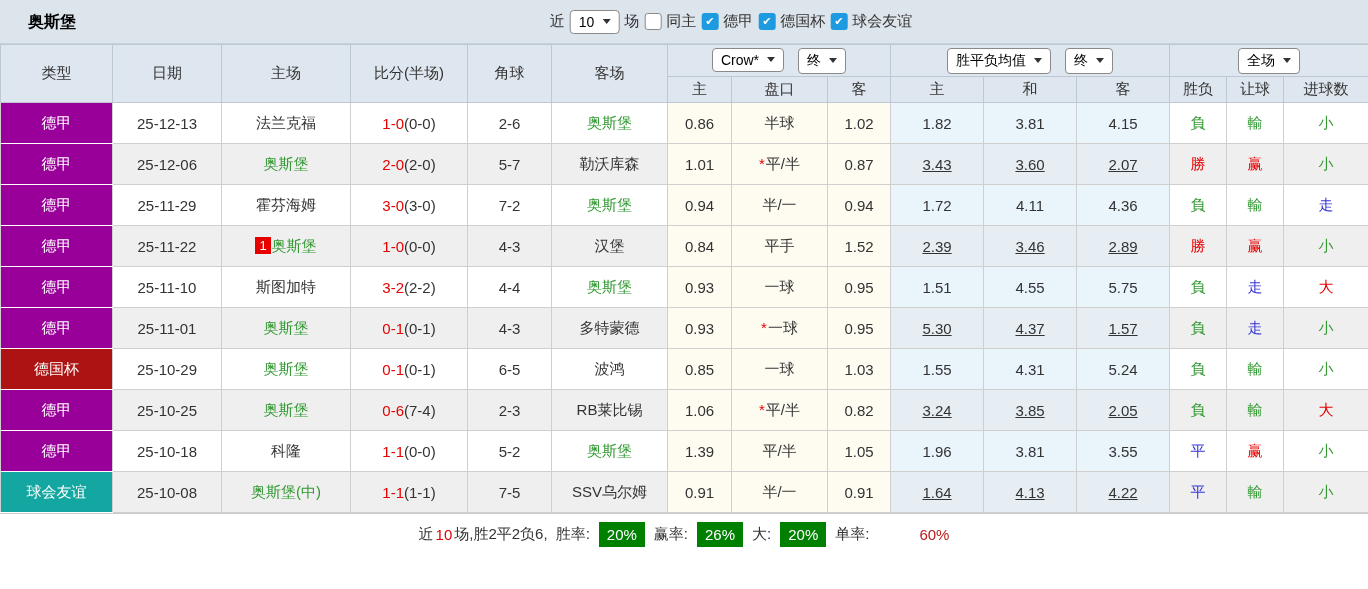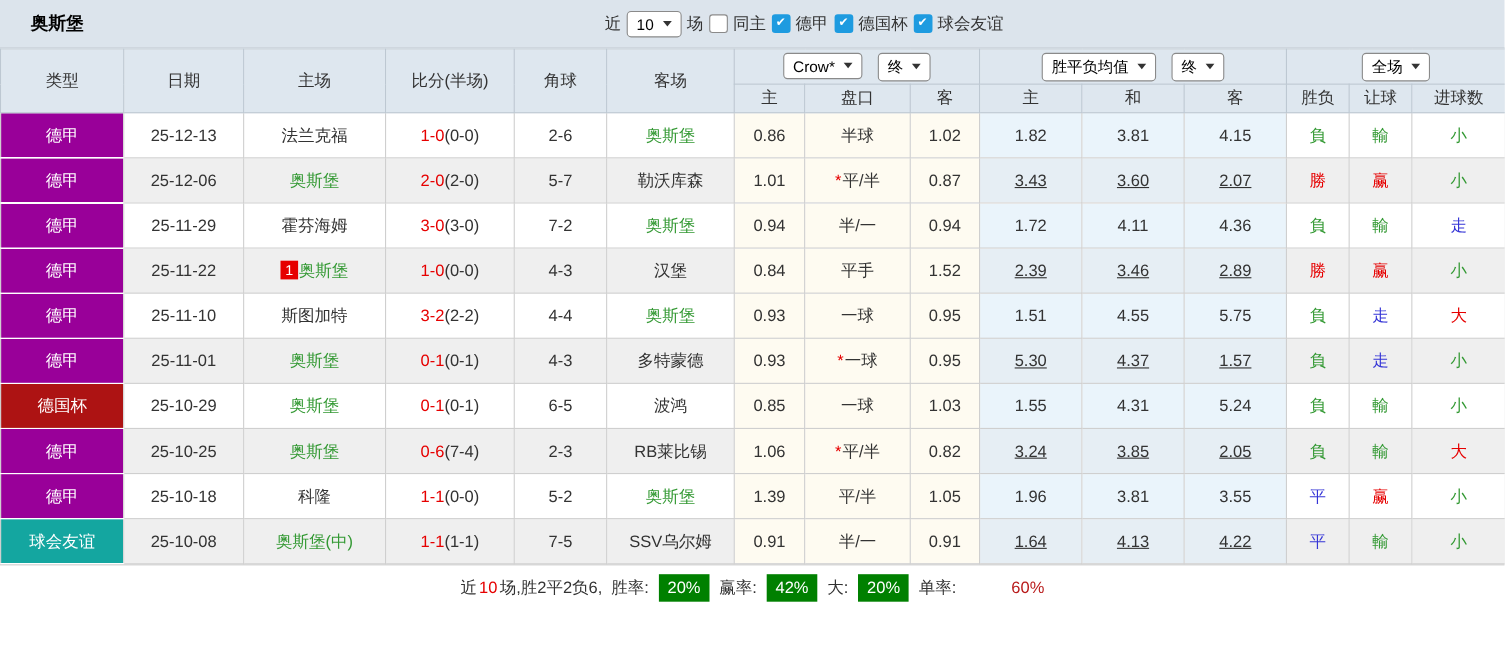--- a/index.html
+++ b/index.html
@@ -408,20 +408,20 @@
       </tbody>
   </table>
 
   <div class="footer">
     <span>近</span>
       <span class="red">10</span>
       <span>场,胜2平2负6,</span>
     <span class="flabel">胜率:</span>
       <span class="pct">20%</span>
     <span>赢率:</span>
-      <span class="pct">42%</span>
+      <span class="pct">26%</span>
     <span>大:</span>
       <span class="pct">20%</span>
     <span>单率:</span>
       <span class="blue">60%</span>
   </div>
 
 </div>
 
 </body></html>

